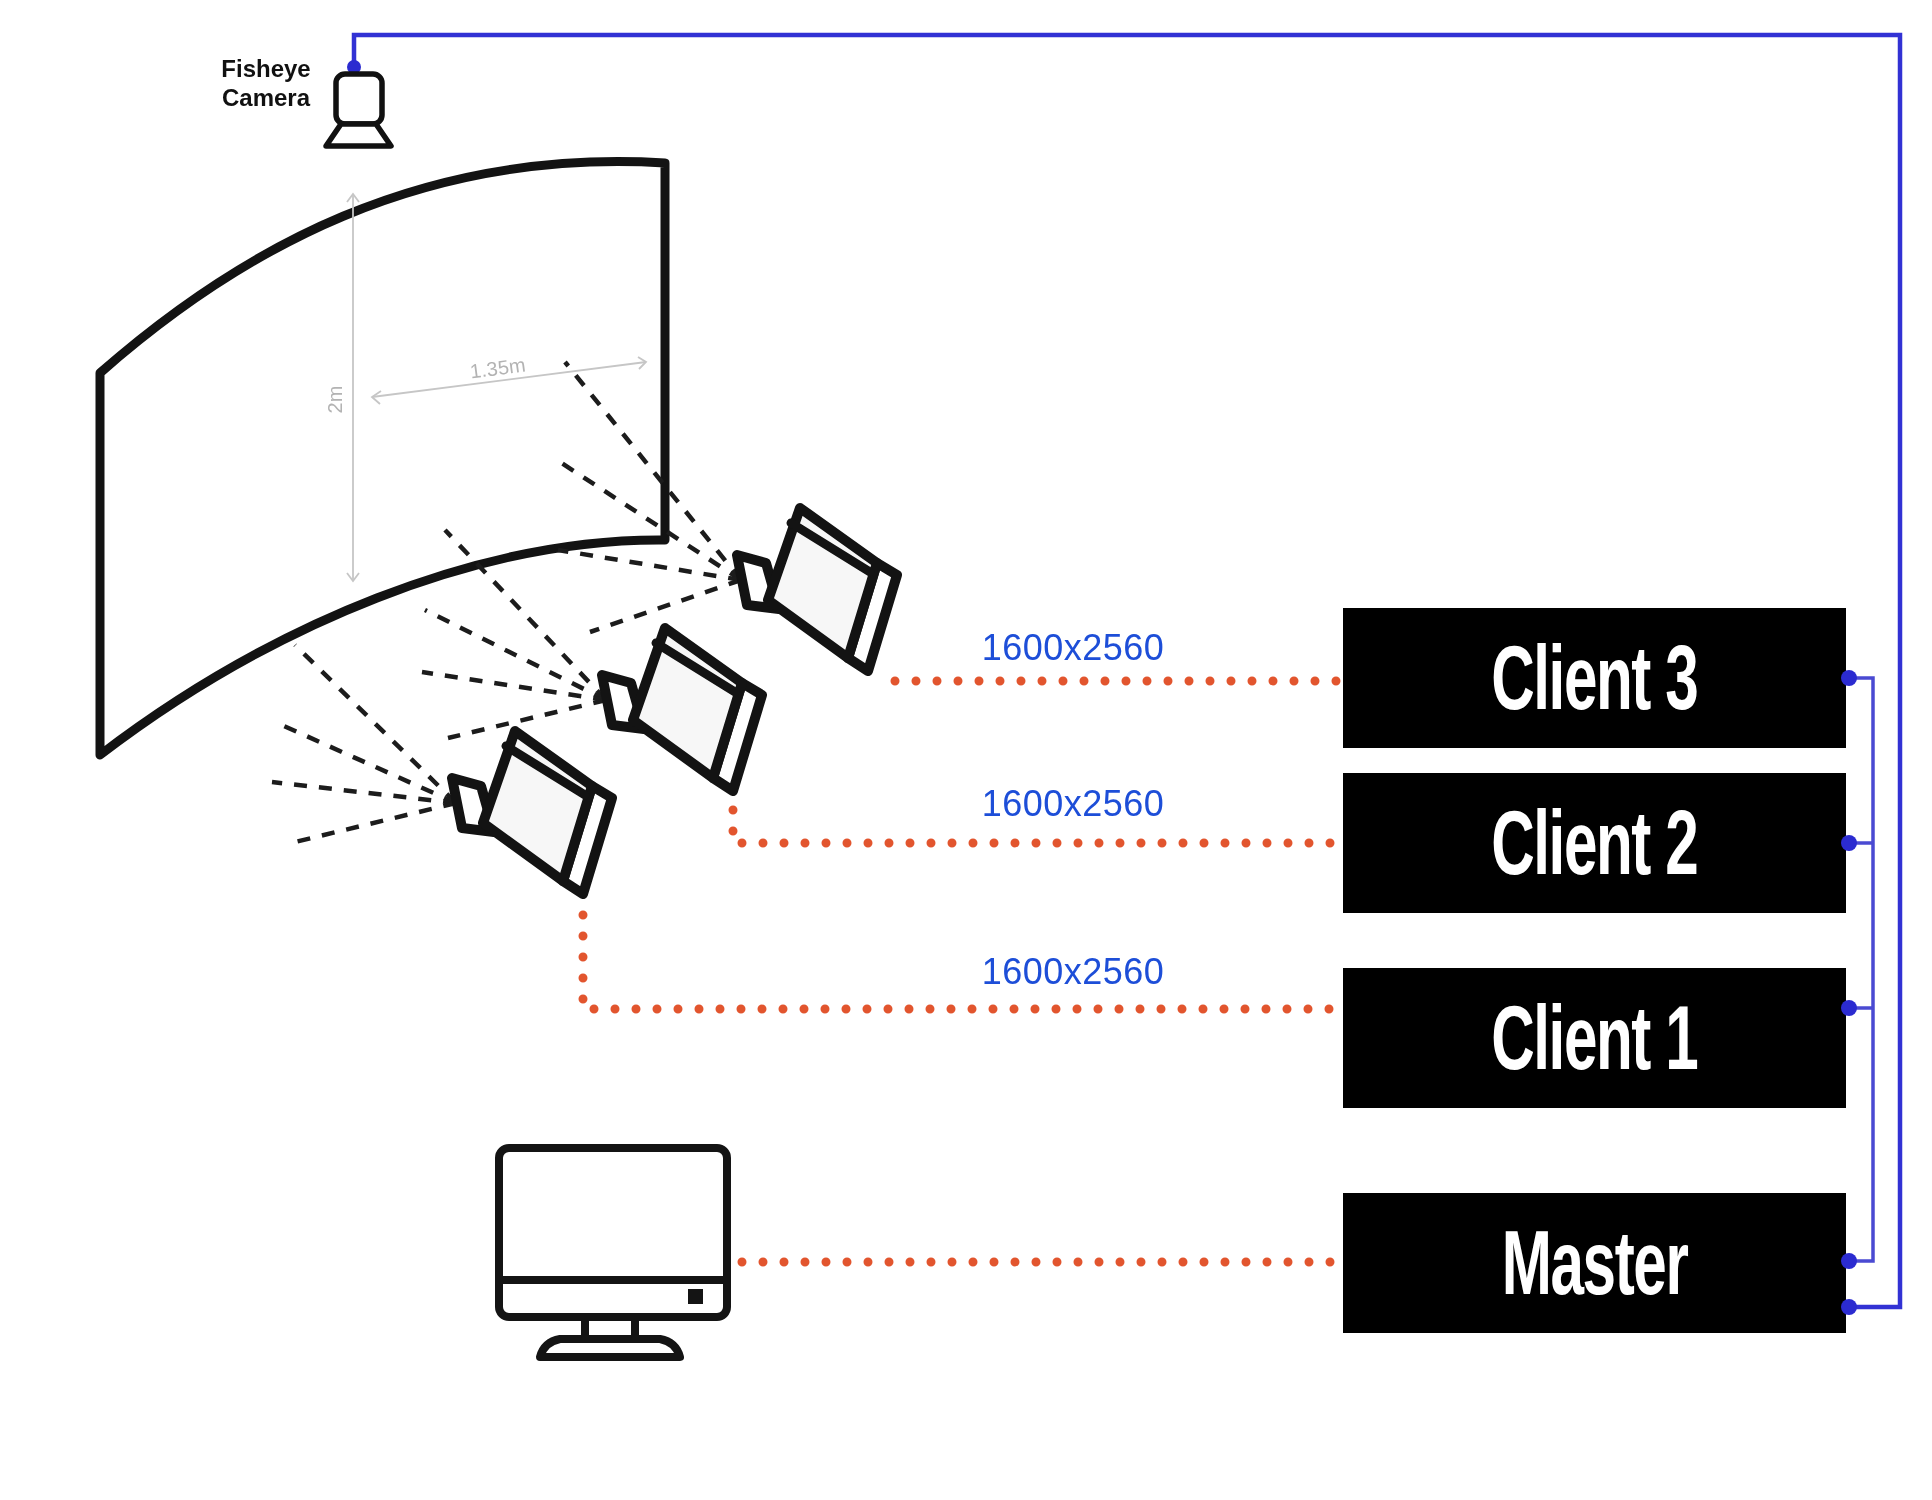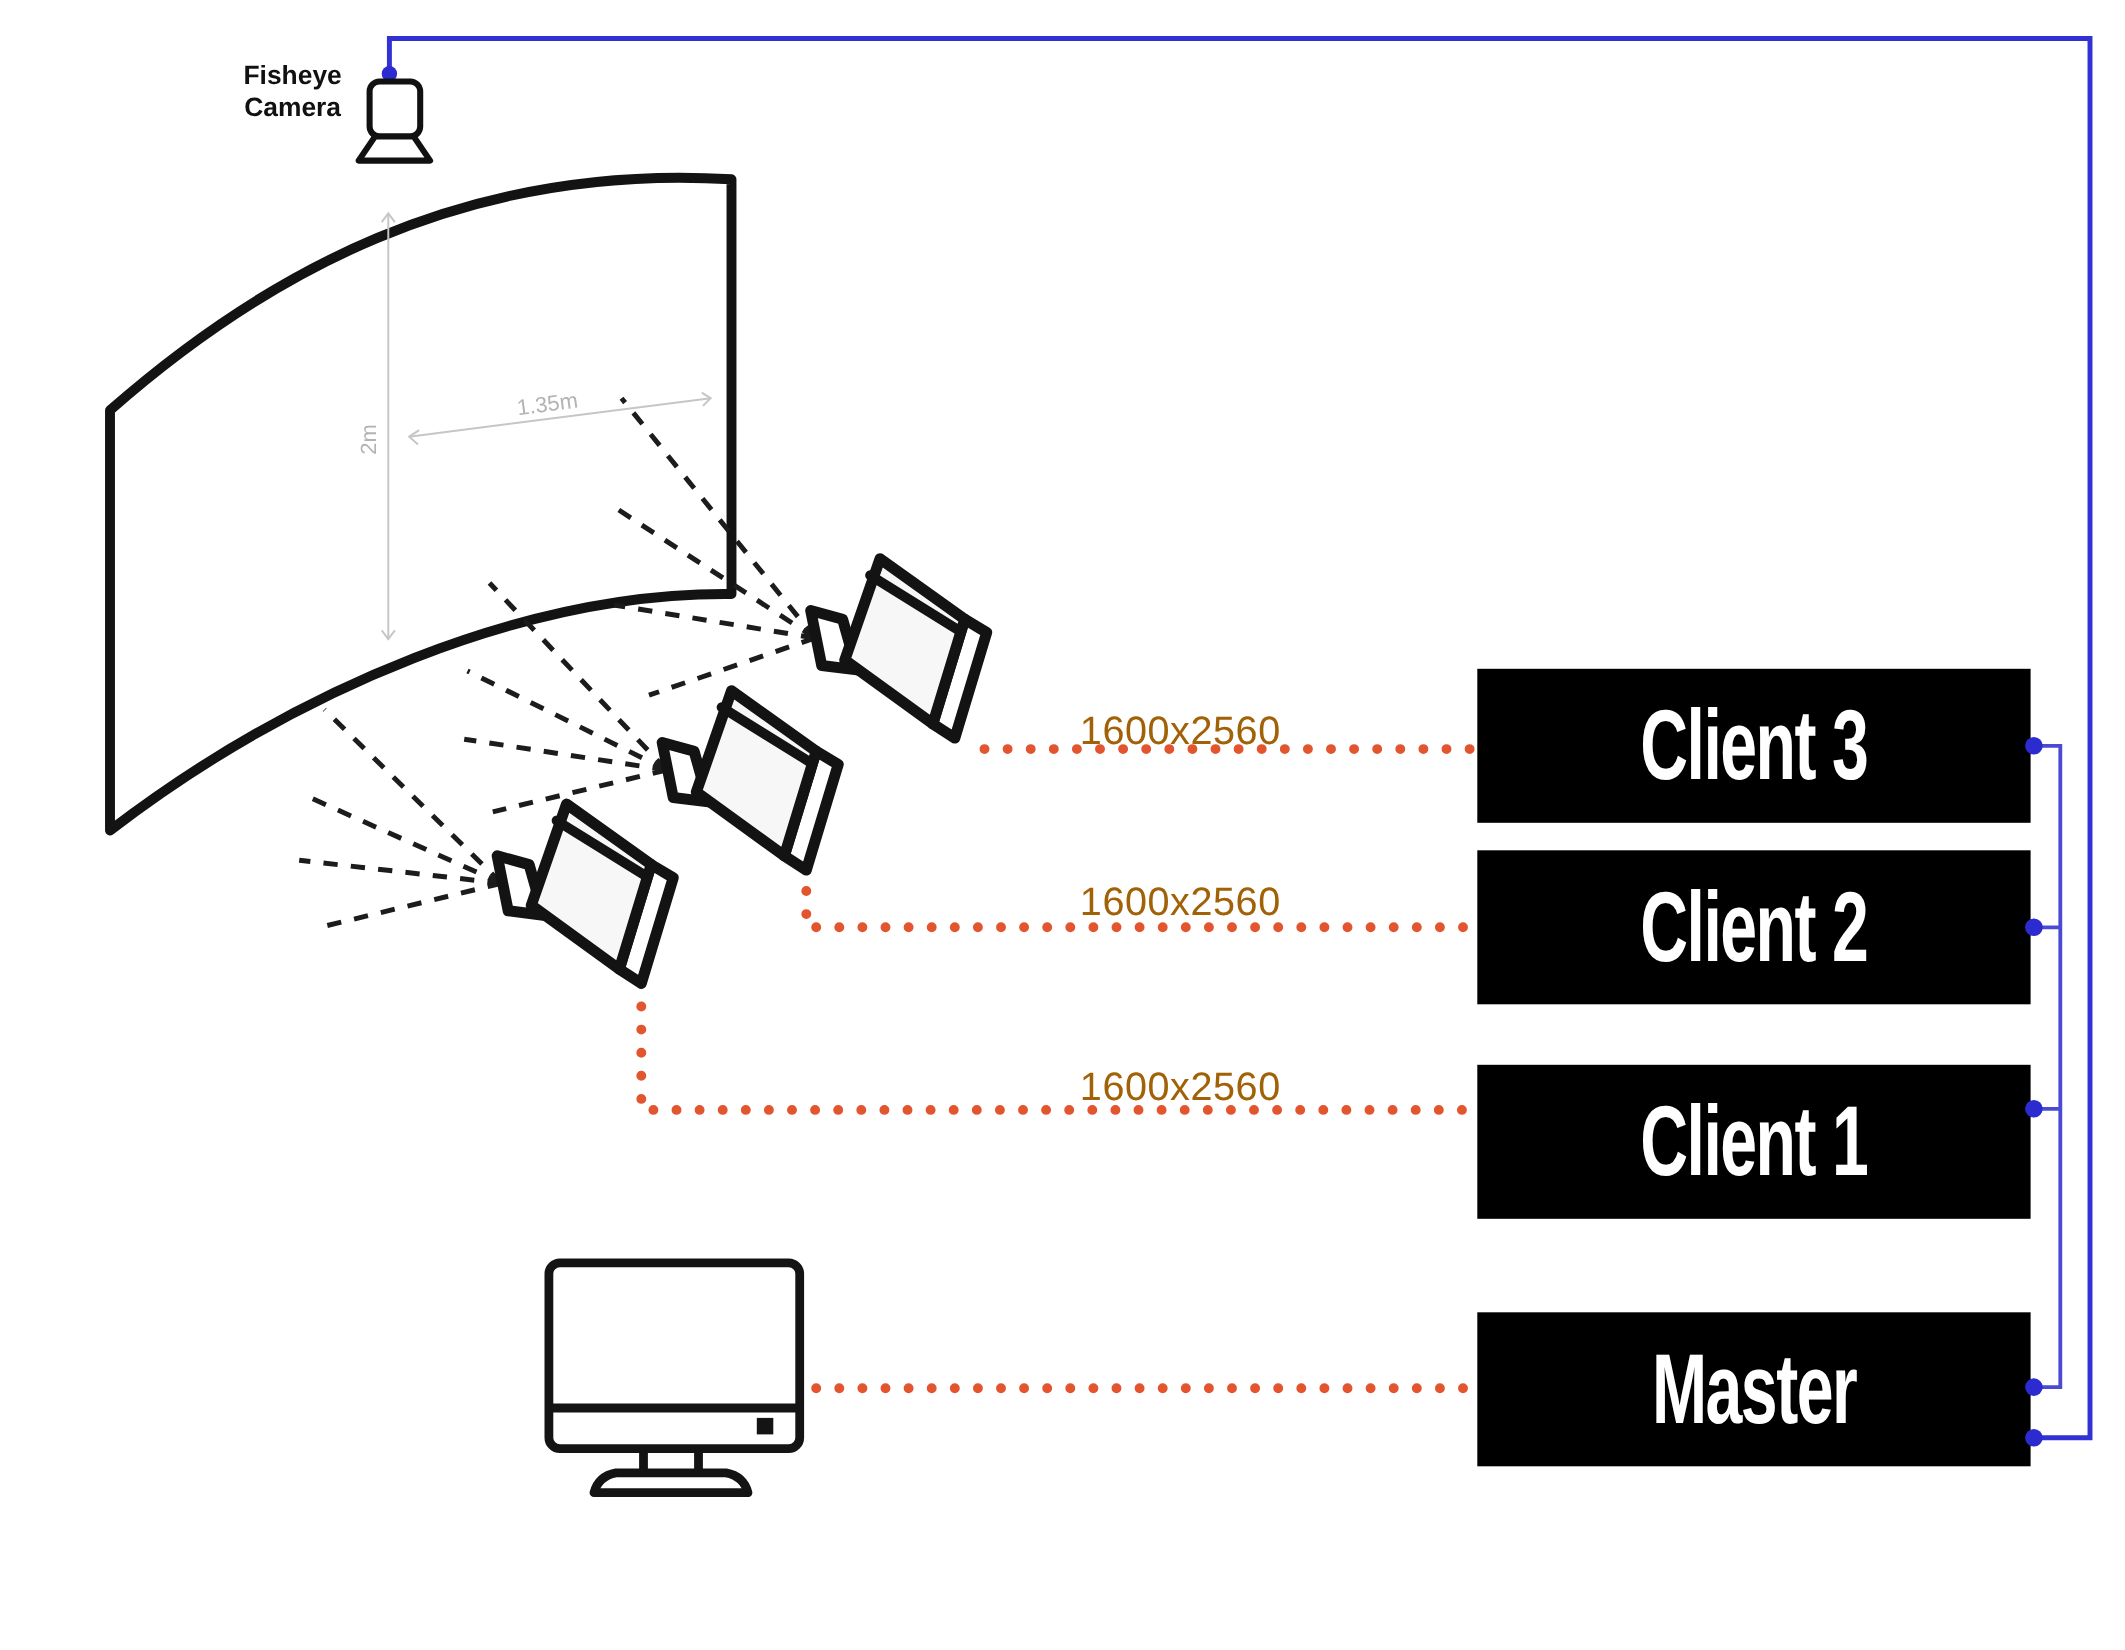--- a/index.html
+++ b/index.html
@@ -11,21 +11,21 @@
   .node{
     position:absolute;left:1343px;width:503px;height:140px;background:#000000;
     display:flex;align-items:center;justify-content:center;z-index:1;
   }
   .node span{
     color:#ffffff;font-size:86px;font-weight:700;white-space:nowrap;
     transform:scale(0.70,1.05);letter-spacing:-2px;
   }
   .res-label{
     position:absolute;left:923px;width:300px;text-align:center;z-index:3;
-    color:#a16207;font-size:36px;font-weight:400;letter-spacing:0.5px;white-space:nowrap;margin-top:16px;
+    color:#1d4ed8;font-size:36px;font-weight:400;letter-spacing:0.5px;white-space:nowrap;
   }
   .camera-label{
     position:absolute;left:198px;top:55px;width:136px;text-align:center;z-index:3;
     color:#111111;font-size:24px;font-weight:700;line-height:1.2;
   }
   .camera-label span{display:block;}
   .dim-label{
     position:absolute;z-index:3;color:#b3b3b3;font-size:20px;white-space:nowrap;
   }
   #dim-height{left:322px;top:388px;transform:rotate(-90deg);transform-origin:center;}

